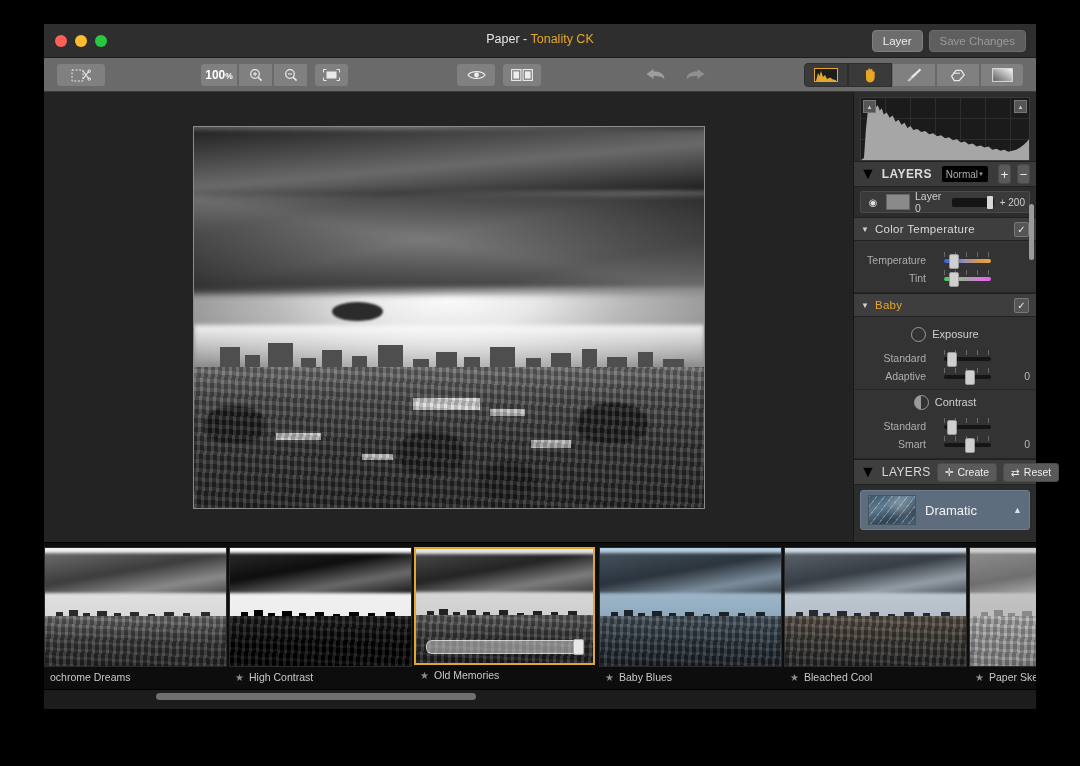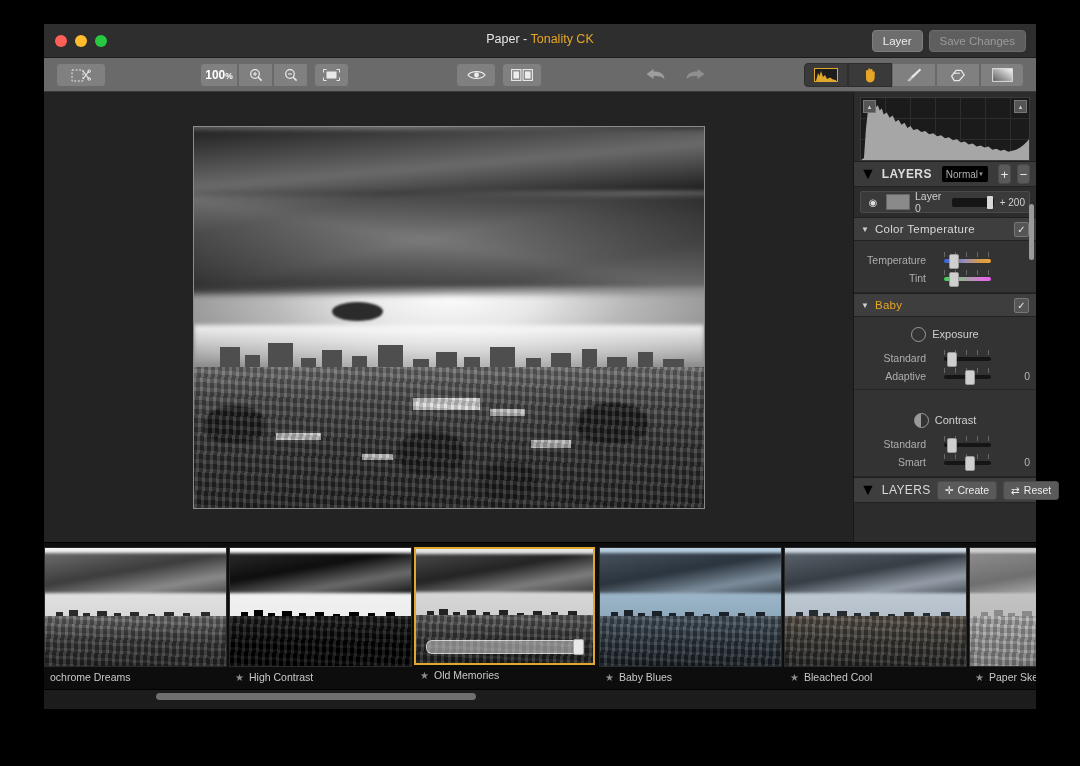--- a/index.html
+++ b/index.html
@@ -433,21 +433,21 @@
         <div class="srow">
           <span class="slab">Adaptive</span>
           <span class="strack">
             <span class="ticks"></span>
               <span class="bar"></span>
               <span class="knob" style="left:44%"></span>
           </span>
           <span class="sval">0</span>
         </div>
         <div class="divider"></div>
-        <div class="subhdr" style="margin-top:20px;">
+        <div class="subhdr" style="margin-top:2px;">
           <span class="ic half"></span>
           <span class="tx">Contrast</span>
         </div>
         <div class="srow">
           <span class="slab">Standard</span>
           <span class="strack">
             <span class="ticks"></span>
               <span class="bar"></span>
               <span class="knob" style="left:7%"></span>
           </span>
@@ -468,20 +468,25 @@
         <span class="tri">▼</span>
         <span class="nm">LAYERS</span>
         <div class="pbtn">
           <span>✛</span>
           <span>Create</span>
         </div>
         <div class="pbtn">
           <span>⇄</span>
           <span>Reset</span>
         </div>
+      </div>
+      <div class="presetrow">
+        <span class="pthumb"></span>
+        <span class="pname">Dramatic</span>
+        <span class="pchev">▲</span>
       </div>
 
       <div class="pscroll"></div>
     </div>
   </div>
 
   <div class="film">
     <div class="strip">
 
       <div class="cell">

